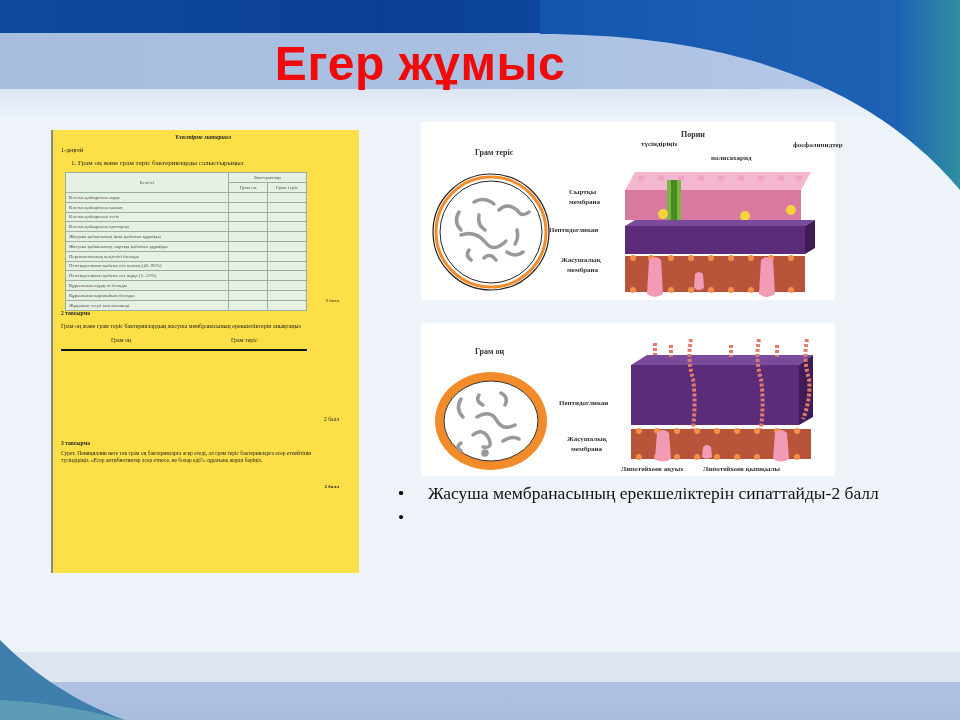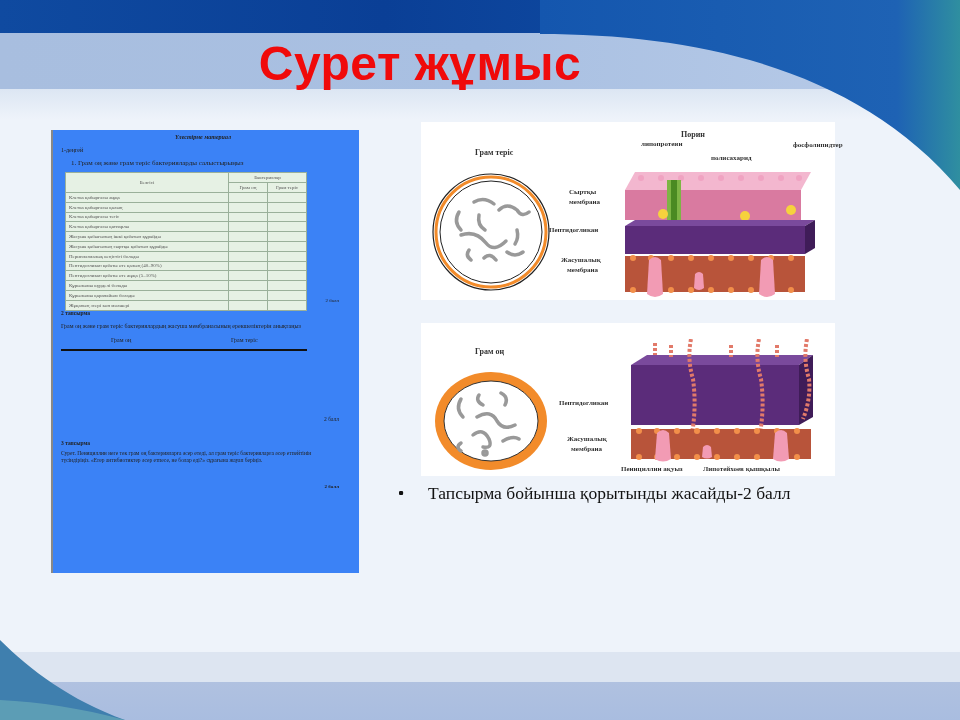--- a/index.html
+++ b/index.html
@@ -35,21 +35,21 @@
 
   .slide-title {
     position:absolute; left:0; top:34px; width:840px; text-align:center;
     font-family:"Liberation Sans", sans-serif; font-weight:bold;
     font-size:48px; line-height:60px; color:#f00a0a; letter-spacing:0.5px;
   }
 
   
   .doc {
     position:absolute; left:51px; top:130px; width:308px; height:443px;
-    background:#3b82f6; border-left:2px solid #888; box-sizing:border-box;
+    background:#fde047; border-left:2px solid #888; box-sizing:border-box;
     font-family:"Liberation Serif", serif; color:#222; overflow:hidden;
   }
   .doc .d-title { position:absolute; left:0; width:300px; top:4px; text-align:center; font-size:6px; font-weight:bold; font-style:italic; }
   .doc .d-sec1 { position:absolute; left:8px; top:17px; font-size:6px; }
   .doc .d-q1 { position:absolute; left:18px; top:29px; font-size:7px; }
   .doc table {
     position:absolute; left:12px; top:42px; width:242px; border-collapse:collapse;
     background:#e6f1e4; font-size:5px; color:#555;
   }
   .doc td, .doc th { border:1px solid #9ab09a; padding:0 3px; height:8.8px; font-weight:normal; }
@@ -95,21 +95,21 @@
   </defs>
   <path d="M540 34 C 700 34, 860 70, 960 190 L 960 0 L 540 0 Z" fill="url(#wv)"></path>
 </svg>
 <div class="footer-band1"></div>
 <div class="footer-band2"></div>
 <svg class="footer-wave" viewBox="0 0 140 80">
   <path d="M0 0 C 30 30, 70 60, 125 80 L 0 80 Z" fill="#3f7fae"></path>
   <path d="M0 60 C 40 62, 80 68, 125 80 L 0 80 Z" fill="#6aa9b8" opacity="0.7"></path>
 </svg>
 
-<div class="slide-title">Сурет жұмыс</div>
+<div class="slide-title">Егер жұмыс</div>
 
 <div class="doc">
   <div class="d-title">Үлестірме материал</div>
   <div class="d-sec1">1-деңгей</div>
   <div class="d-q1">1. Грам оң және грам теріс бактерияларды салыстырыңыз</div>
   <table>
     <tbody>
         <tr>
       <th rowspan="2">Белгісі</th>
       <th colspan="2">Бактериялар</th>
@@ -204,21 +204,21 @@
       <path d="M32 65 q15 -5 25 8 q8 10 20 -2"></path>
         <path d="M70 40 q8 -8 18 0 q5 8 12 2"></path>
       <path d="M50 45 q-2 10 6 15"></path>
         <path d="M88 60 q2 8 -2 14"></path>
       <path d="M40 80 q-4 6 2 10"></path>
         <path d="M55 88 q6 -6 12 2"></path>
         <path d="M78 82 q8 6 16 0"></path>
     </g>
   </svg>
   <div class="lbl" style="left:260px;top:8px;font-size:8px;">Порин</div>
-  <div class="lbl" style="left:220px;top:18px;">липопротеин</div>
+  <div class="lbl" style="left:220px;top:18px;">түсіндіріңіз</div>
   <div class="lbl" style="left:290px;top:32px;">полисахарид</div>
   <div class="lbl" style="left:346px;top:19px;margin-left:26px;">фосфолипидтер</div>
   <div class="lbl" style="left:148px;top:66px;">Сыртқы</div>
   <div class="lbl" style="left:148px;top:76px;">мембрана</div>
   <div class="lbl" style="left:128px;top:104px;">Пептидогликан</div>
   <div class="lbl" style="left:140px;top:134px;">Жасушалық</div>
   <div class="lbl" style="left:146px;top:144px;">мембрана</div>
   <svg style="position:absolute;left:200px;top:26px;" width="210" height="150" viewBox="0 0 210 150">
     <path d="M4 42 L14 24 L190 24 L180 42 Z" fill="#f3b7cf"></path>
     <rect x="4" y="42" width="176" height="30" fill="#d97aa0"></rect>
@@ -280,21 +280,21 @@
       <path d="M46 48 q14 -8 20 4 q6 10 18 4"></path>
         <path d="M42 66 q10 -8 16 4 q4 10 -6 8"></path>
       <path d="M30 74 q-6 4 0 8"></path>
         <path d="M72 72 q10 -6 16 -2"></path>
         <circle cx="54" cy="84" r="2"></circle>
     </g>
   </svg>
   <div class="lbl" style="left:138px;top:76px;">Пептидогликан</div>
   <div class="lbl" style="left:146px;top:112px;">Жасушалық</div>
   <div class="lbl" style="left:150px;top:122px;">мембрана</div>
-  <div class="lbl" style="left:200px;top:142px;">Пенициллин ақуыз</div>
+  <div class="lbl" style="left:200px;top:142px;">Липотейхоев ақуыз</div>
   <div class="lbl" style="left:282px;top:142px;text-align:center;">Липотейхоев қышқылы</div>
   <svg style="position:absolute;left:206px;top:16px;" width="200" height="124" viewBox="0 0 200 124">
     <path d="M4 26 L20 16 L186 16 L172 26 Z" fill="#7a4a9c"></path>
     <rect x="4" y="26" width="168" height="60" fill="#5b2c7a"></rect>
     <path d="M172 26 L186 16 L186 78 L172 86 Z" fill="#3f1c58"></path>
     <g stroke="#e27a6a" stroke-width="4" stroke-dasharray="3 2" fill="none">
       <path d="M64 0 q-4 20 2 40 q4 30 -2 60"></path>
         <path d="M132 0 q-4 20 2 40 q4 30 -2 60"></path>
       <path d="M180 0 q-4 20 2 40 q2 20 -6 40"></path>
       <path d="M28 4 l0 12"></path>
@@ -328,18 +328,18 @@
     <path d="M76 108 q4 -4 8 0 l1 10 q-5 3 -10 0 Z" fill="#f29bb4"></path>
   </svg>
 </div>
 
 <div class="desc">
   <div class="desc-item">
     <span class="bullet">•</span>
   </div>
   <div class="desc-item">
     <span class="bullet">•</span>
+    <span>Жасуша мембранасының ерекшеліктерін сипаттайды-2 балл</span>
   </div>
   <div class="desc-item">
     <span class="bullet">•</span>
-    <span>Тапсырма бойынша қорытынды жасайды-2 балл</span>
   </div>
 </div>
 
 </body></html>

